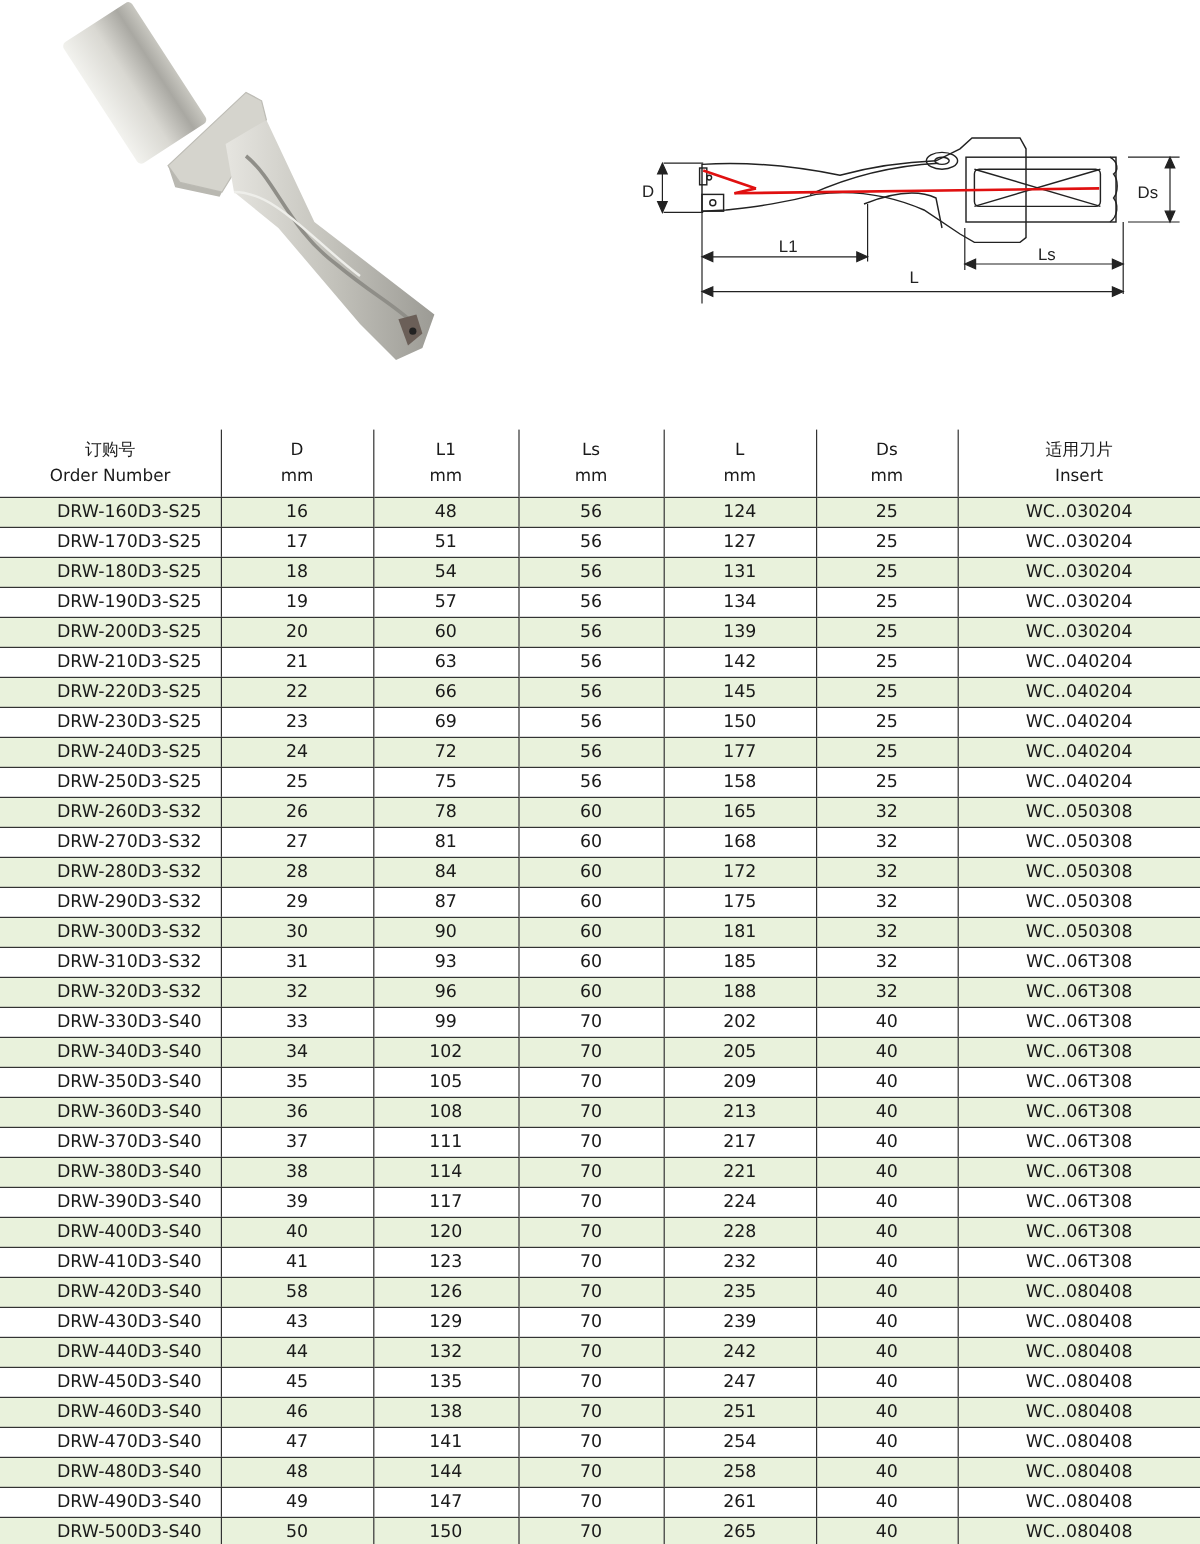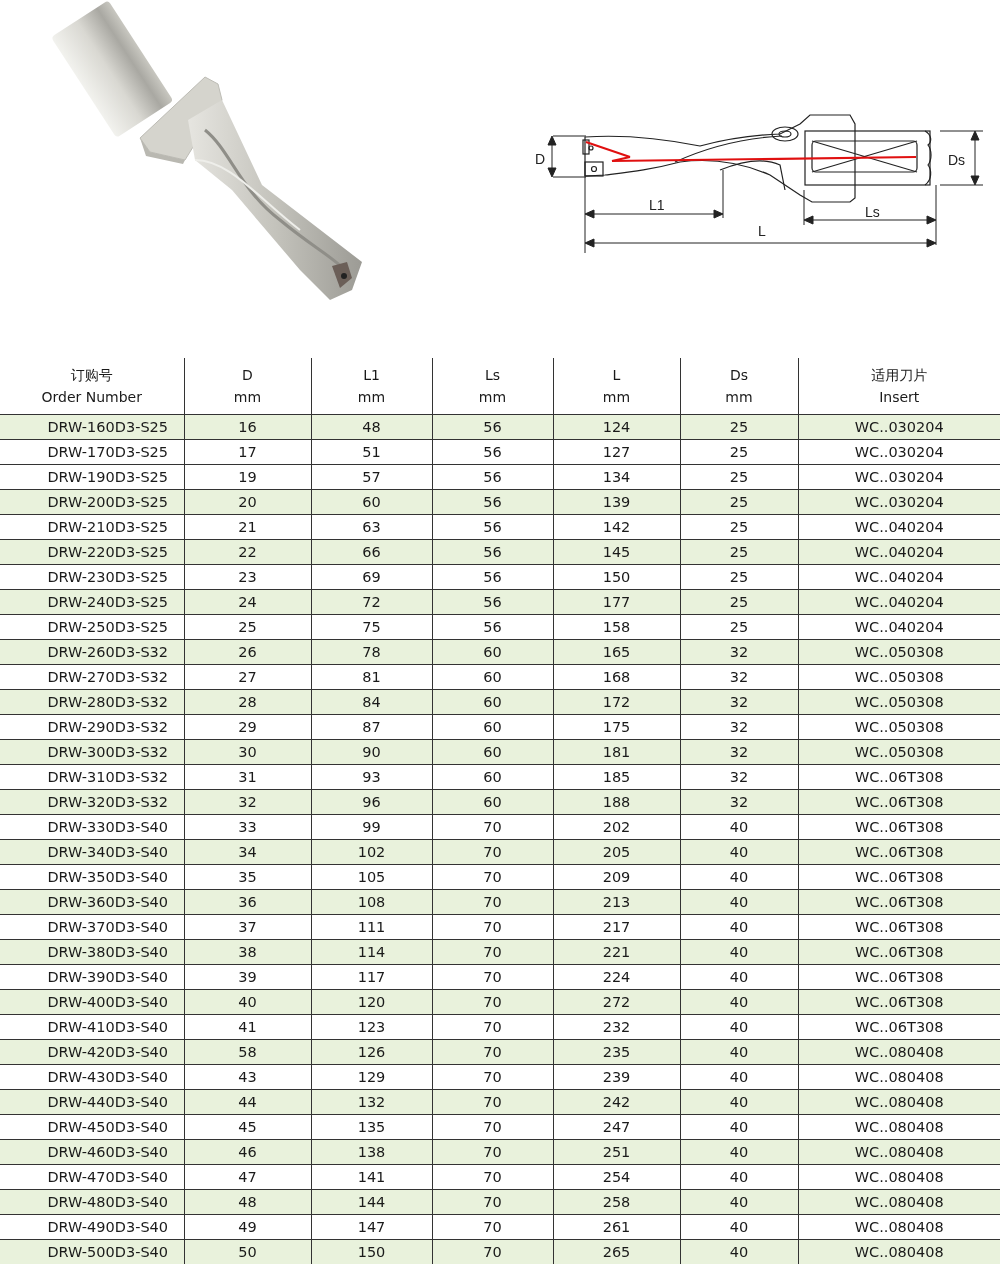--- a/index.html
+++ b/index.html
@@ -170,20 +170,29 @@
       </tr>
       <tr class="even">
         <td>DRW-170D3-S25</td>
         <td>17</td>
         <td>51</td>
         <td>56</td>
         <td>127</td>
         <td>25</td>
         <td>WC..030204</td>
       </tr>
+      <tr class="odd">
+        <td>DRW-180D3-S25</td>
+        <td>18</td>
+        <td>54</td>
+        <td>56</td>
+        <td>131</td>
+        <td>25</td>
+        <td>WC..030204</td>
+      </tr>
       <tr class="even">
         <td>DRW-190D3-S25</td>
         <td>19</td>
         <td>57</td>
         <td>56</td>
         <td>134</td>
         <td>25</td>
         <td>WC..030204</td>
       </tr>
       <tr class="odd">
@@ -364,21 +373,21 @@
         <td>70</td>
         <td>224</td>
         <td>40</td>
         <td>WC..06T308</td>
       </tr>
       <tr class="odd">
         <td>DRW-400D3-S40</td>
         <td>40</td>
         <td>120</td>
         <td>70</td>
-        <td>272</td>
+        <td>228</td>
         <td>40</td>
         <td>WC..06T308</td>
       </tr>
       <tr class="even">
         <td>DRW-410D3-S40</td>
         <td>41</td>
         <td>123</td>
         <td>70</td>
         <td>232</td>
         <td>40</td>

